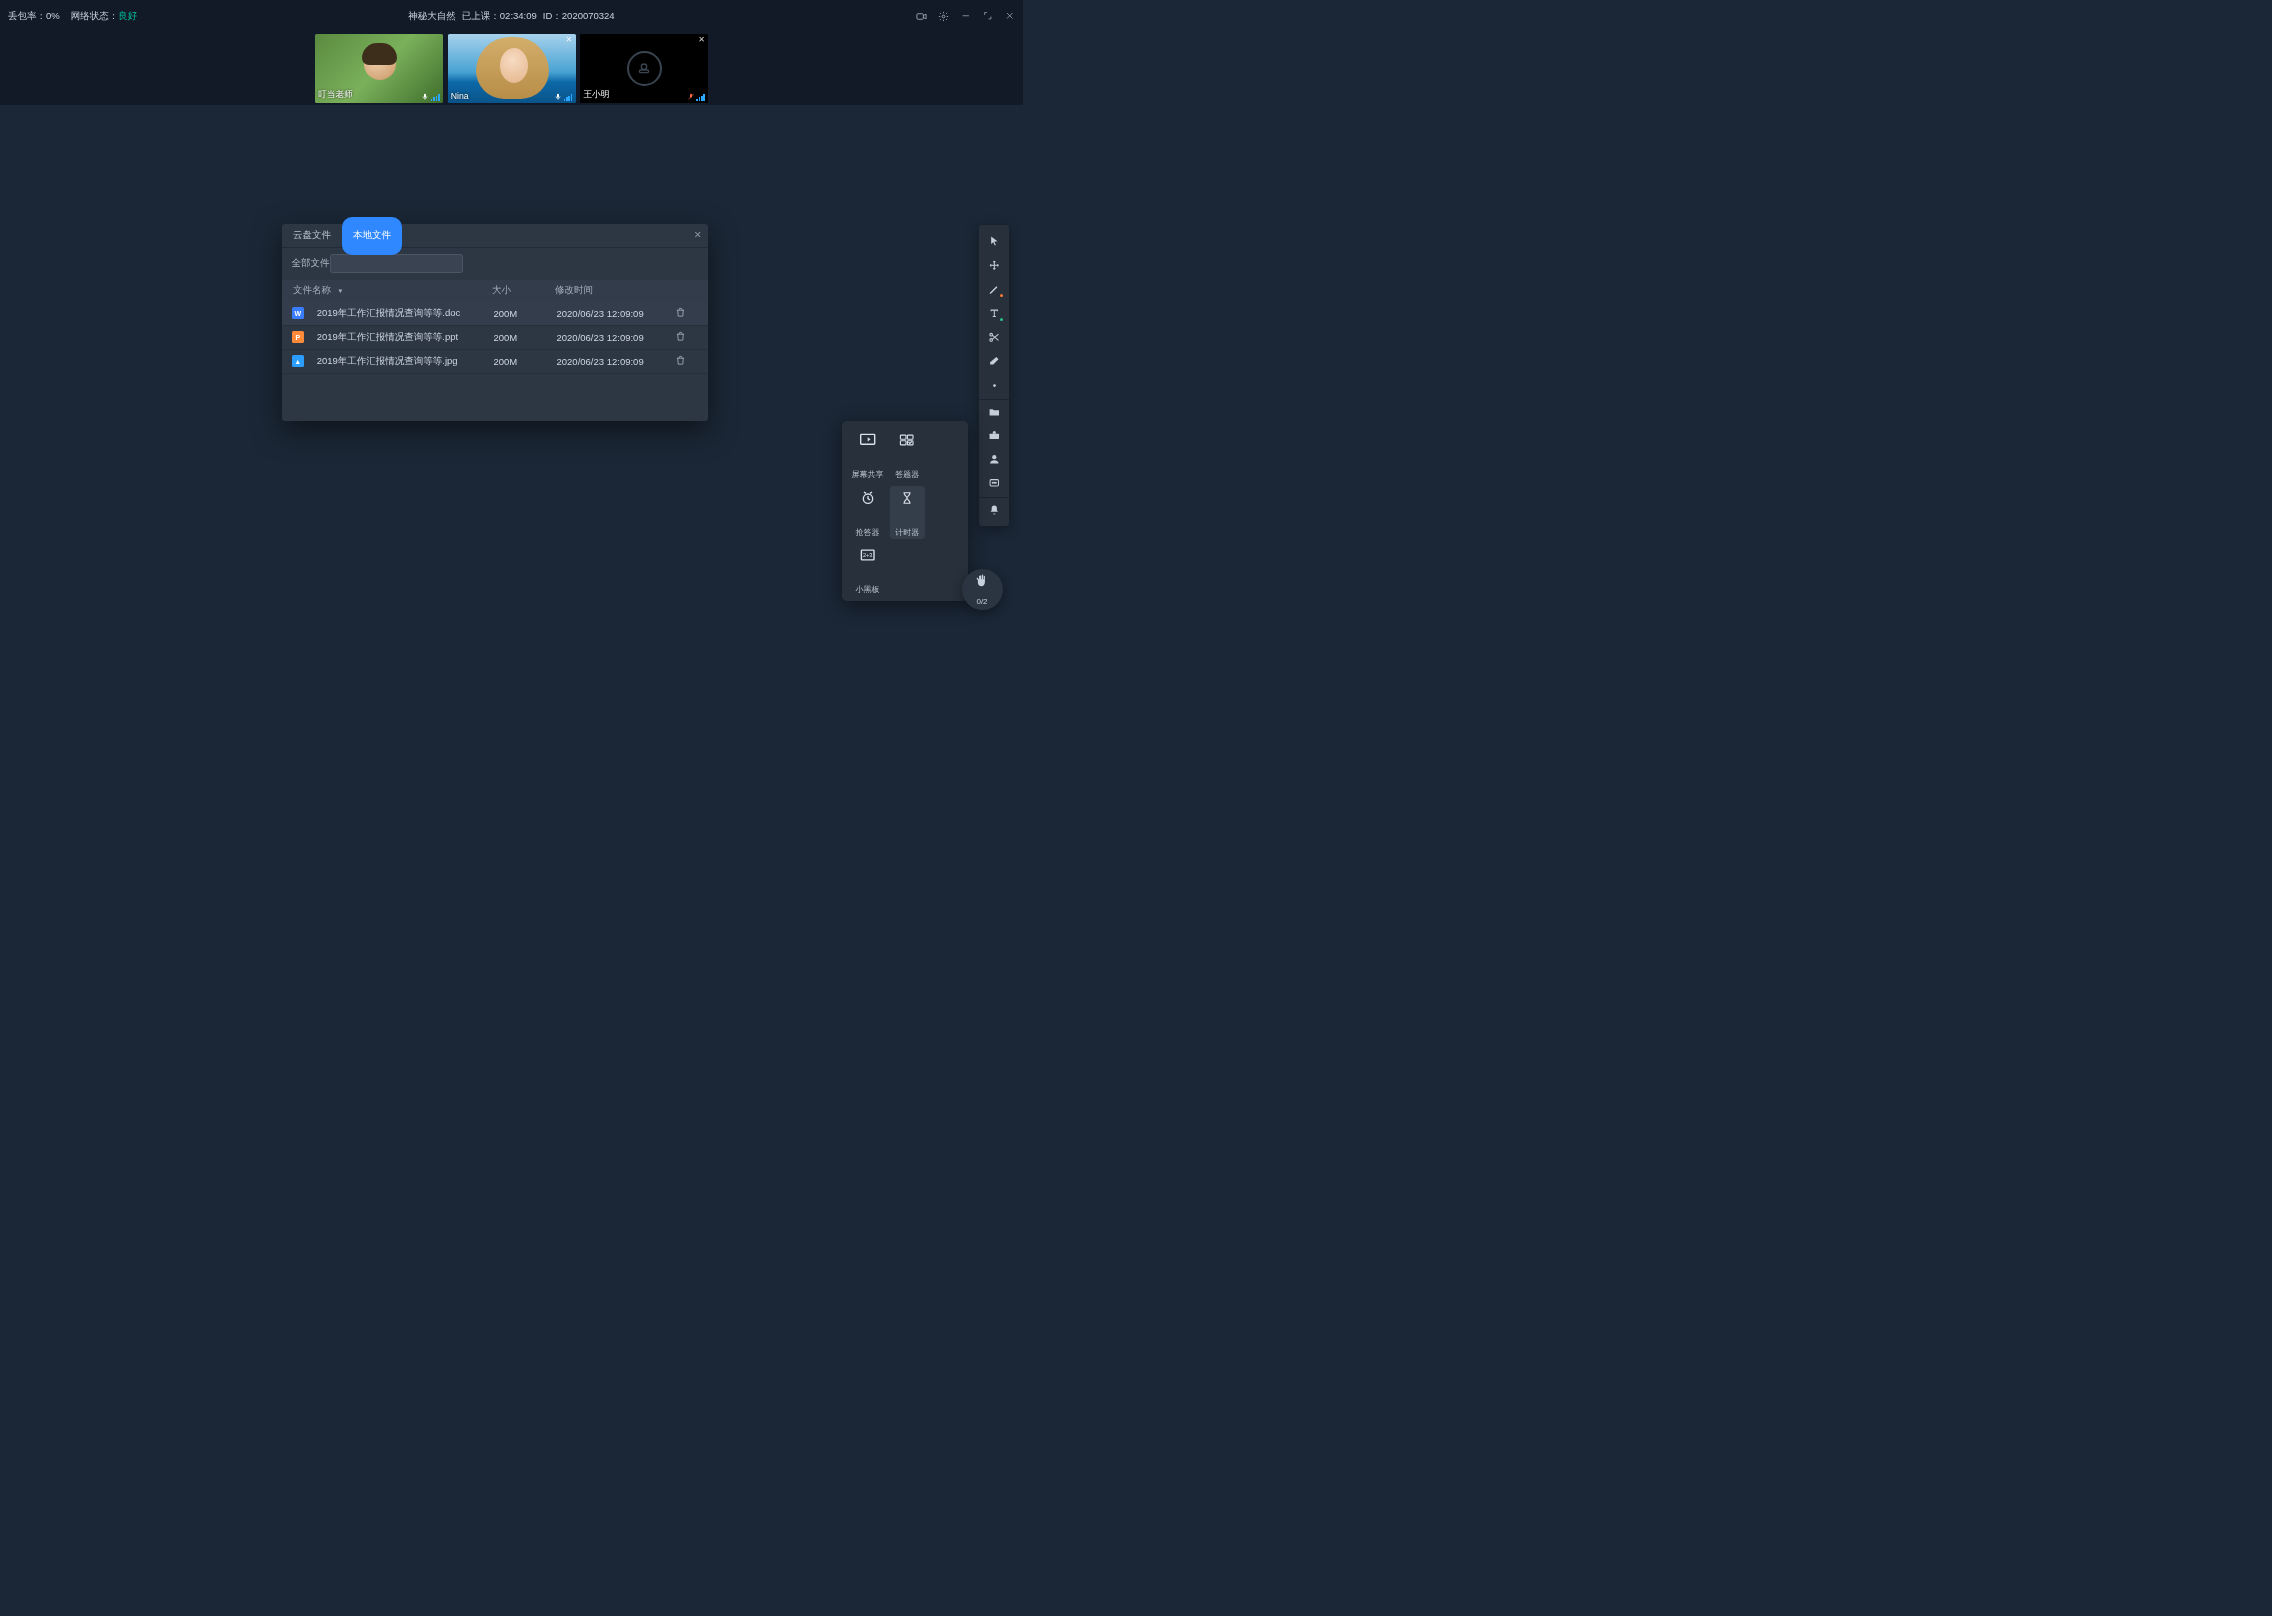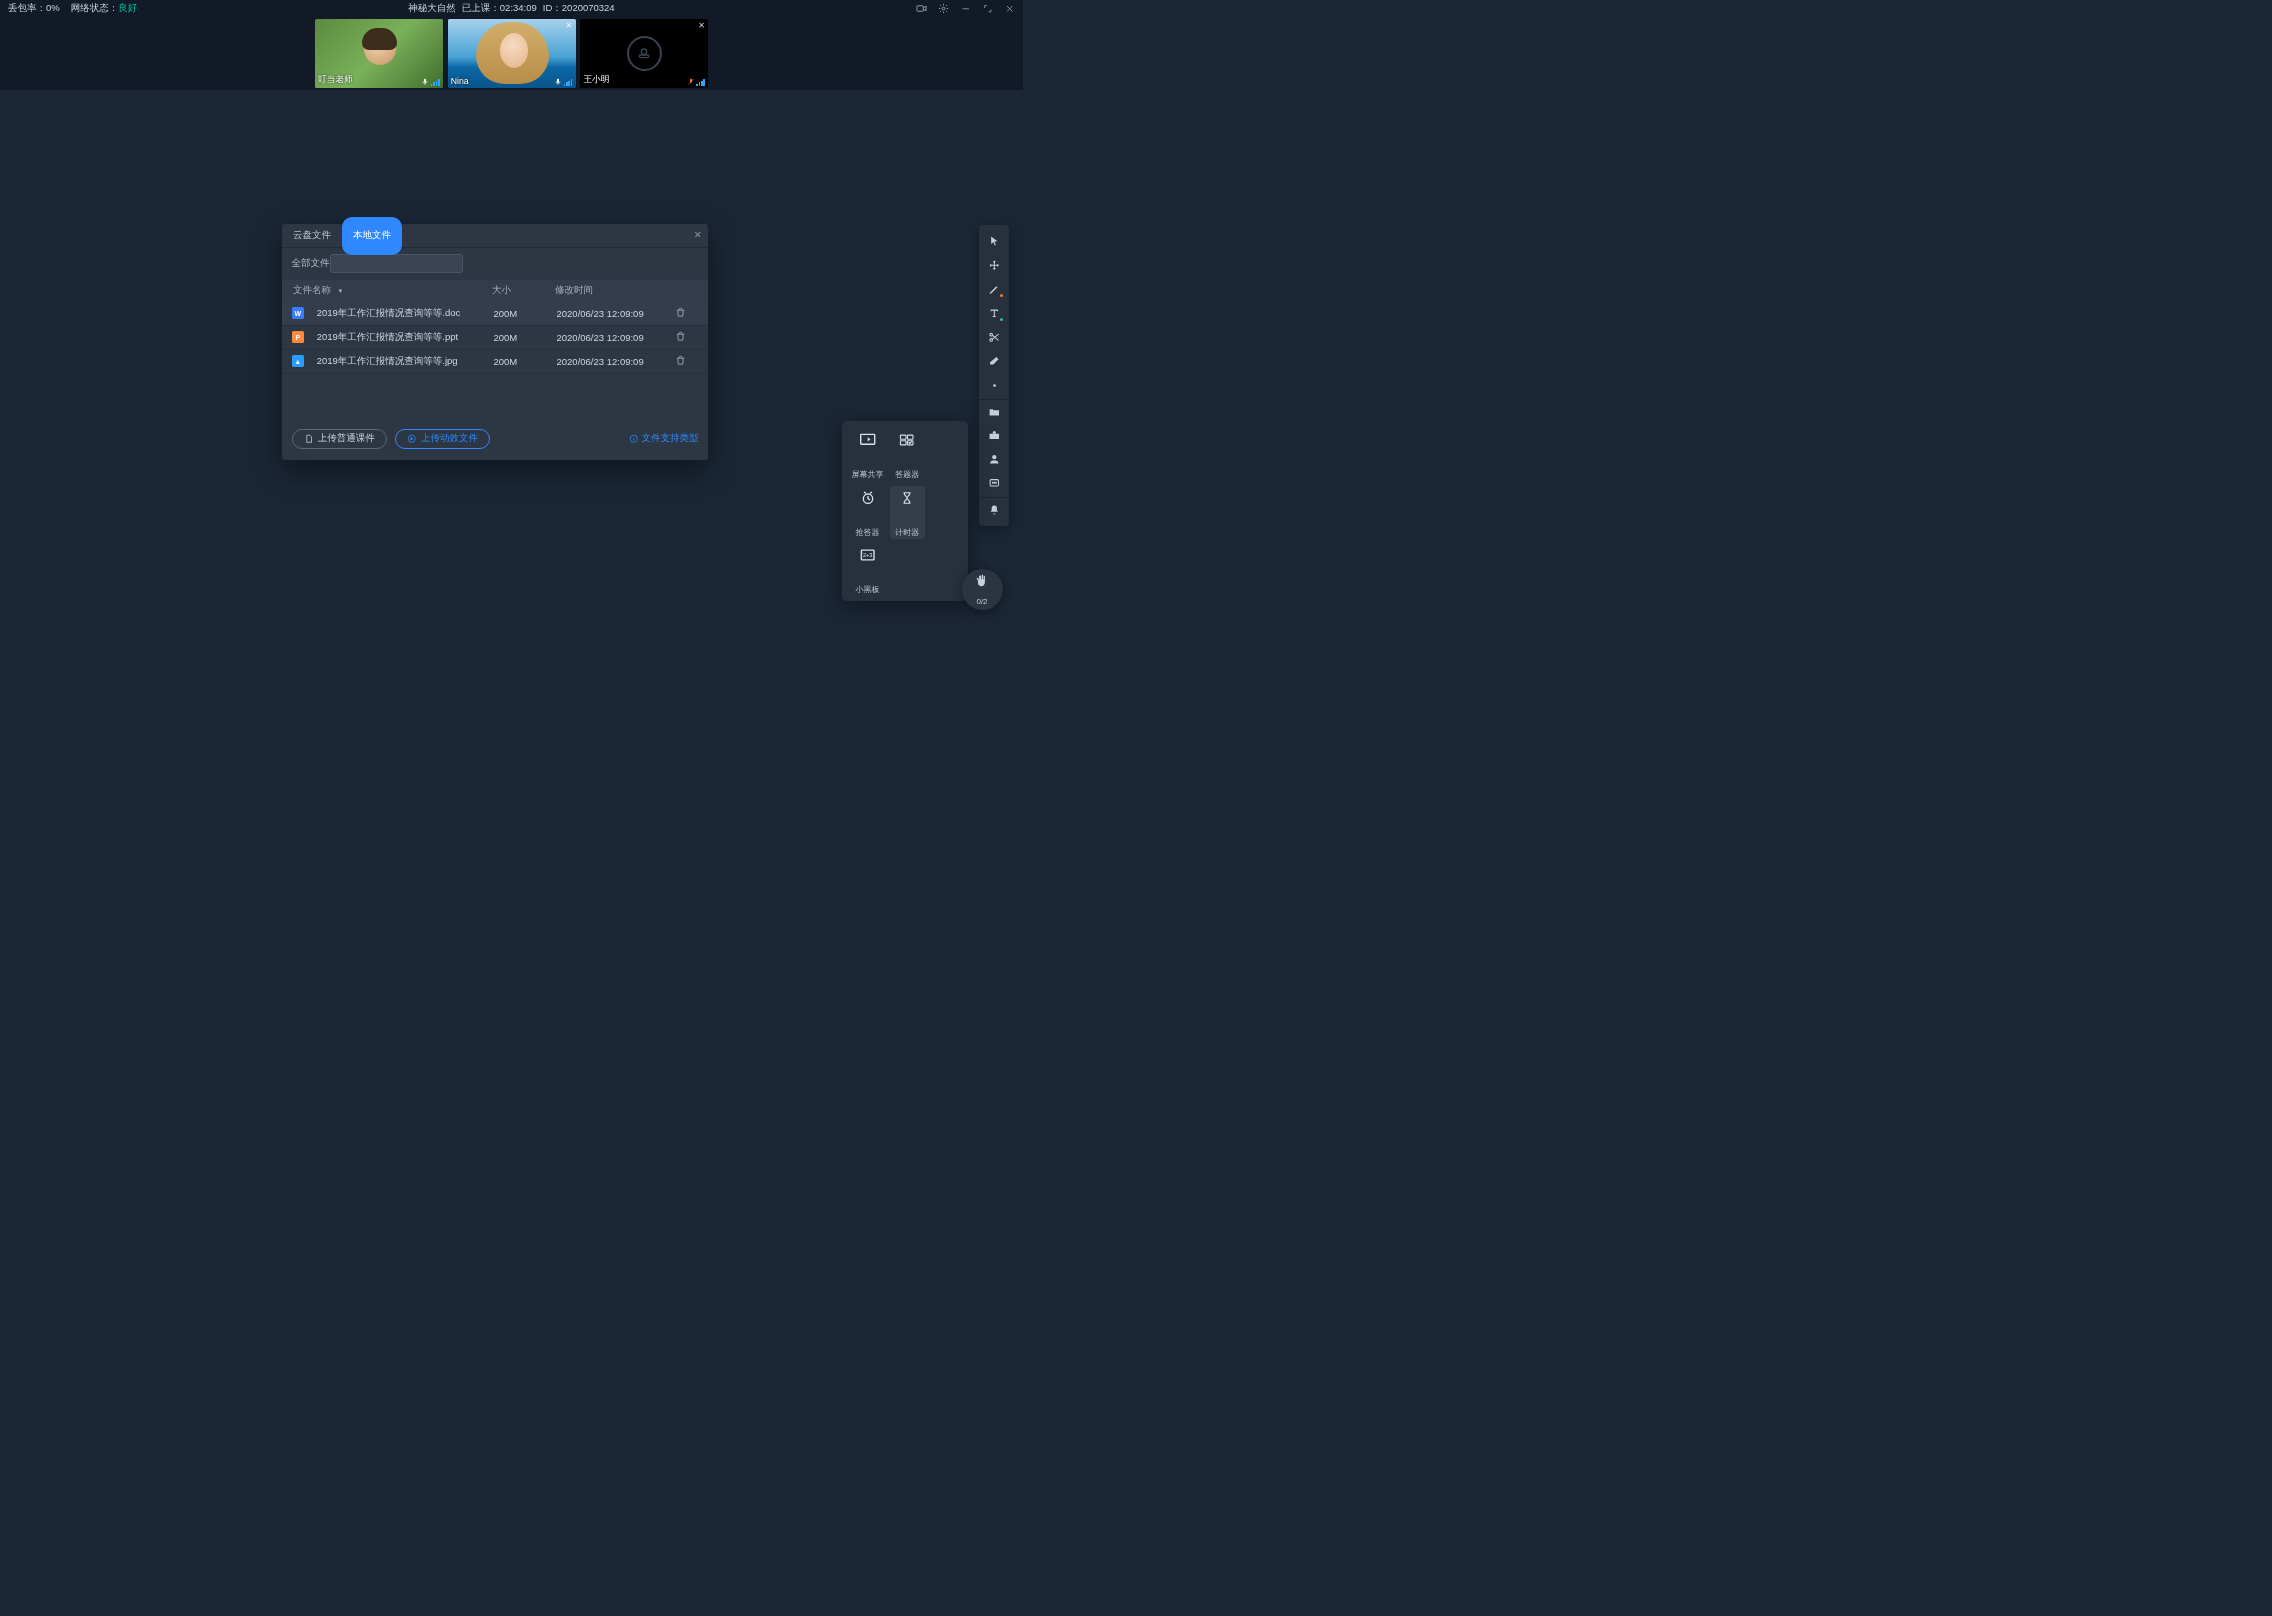--- a/index.html
+++ b/index.html
@@ -1,19 +1,19 @@
 <!DOCTYPE html>
 <html style="font-size:12.6px"><head>
 <meta charset="utf-8">
 <style>
 * { margin: 0; padding: 0; box-sizing: border-box; font-family: -apple-system, "PingFang SC", "Microsoft YaHei", sans-serif; }
 body { background: #1b2736; color: #d5dbe4; width: 1023px; height: 728px; overflow: hidden; position: relative; }
 
 
-.topbar { height: 17.4px; background: #111a26; display: flex; align-items: center; font-size: 9.5px; color: #c9d2dd; padding: 2px 8px; position: relative; }
+.topbar { height: 17.4px; background: #111a26; display: flex; align-items: center; font-size: 9.5px; color: #c9d2dd; padding: 16px 8px; position: relative; }
 .topbar .left { display: flex; gap: 11px; }
 .topbar .center { position: absolute; left: 50%; transform: translateX(-50%); display: flex; gap: 6px; }
 .topbar .right { margin-left: auto; display: flex; gap: 11px; align-items: center; }
 .winicon { width: 11px; height: 11px; display: inline-flex; align-items: center; justify-content: center; color: #9aa6b4; cursor: pointer; }
 .netgood { color: #00c5a0; }
 
 
 .videostrip { height: 73px; background: #111a26; display: flex; justify-content: center; align-items: flex-start; gap: 4.7px; padding-top: 1.6px; }
 .video { width: 128px; height: 69px; position: relative; border-radius: 1.6px; overflow: hidden; background: #000; }
 .video .close-x { position: absolute; top: 1.6px; right: 3.2px; color: #fff; font-size: 8px; cursor: pointer; opacity: .8; }
@@ -367,37 +367,14 @@
       </div>
     <div class="col-size">200M</div>
     <div class="col-time">2020/06/23 12:09:09</div>
     <div class="col-act"><svg width="11" height="11" viewBox="0 0 24 24" fill="none" stroke="#9aa6b4" stroke-width="2">
           <path d="M4 7h16M9 7V5a2 2 0 012-2h2a2 2 0 012 2v2M6 7l1 13h10l1-13"></path>
         </svg></div>
   </div>
 
   <div class="spacer"></div>
 
-  <div class="footer">
-    <div class="btn outline">
-      <svg width="9.5" height="9.5" viewBox="0 0 24 24" fill="none" stroke="currentColor" stroke-width="2">
-          <path d="M7 3h8l4 4v14H7z"></path>
-        </svg>
-      <span>上传普通课件</span>
-    </div>
-    <div class="btn primary">
-      <svg width="9.5" height="9.5" viewBox="0 0 24 24" fill="none" stroke="currentColor" stroke-width="2">
-          <circle cx="12" cy="12" r="9"></circle>
-          <path d="M10 9l5 3-5 3z" fill="currentColor"></path>
-        </svg>
-      <span>上传动效文件</span>
-    </div>
-    <div class="support-link">
-      <svg width="9.5" height="9.5" viewBox="0 0 24 24" fill="none" stroke="currentColor" stroke-width="2">
-          <circle cx="12" cy="12" r="9"></circle>
-          <line x1="12" y1="8" x2="12" y2="8"></line>
-          <line x1="12" y1="11" x2="12" y2="16"></line>
-        </svg>
-      <span>文件支持类型</span>
-    </div>
-  </div>
 </div>
 
 
 </body></html>

